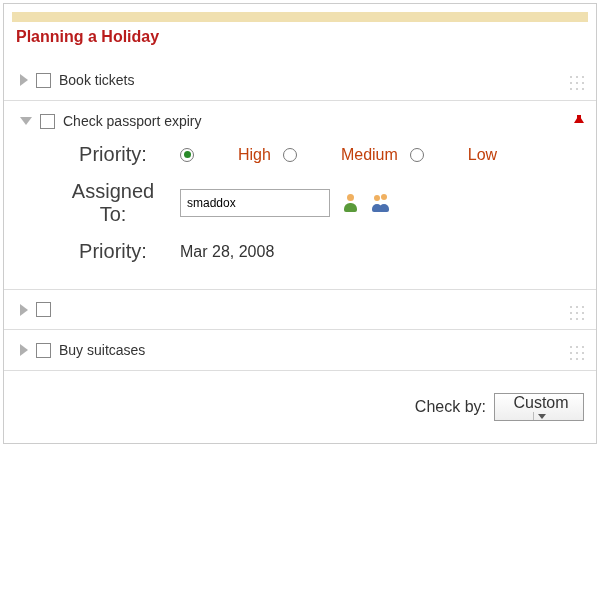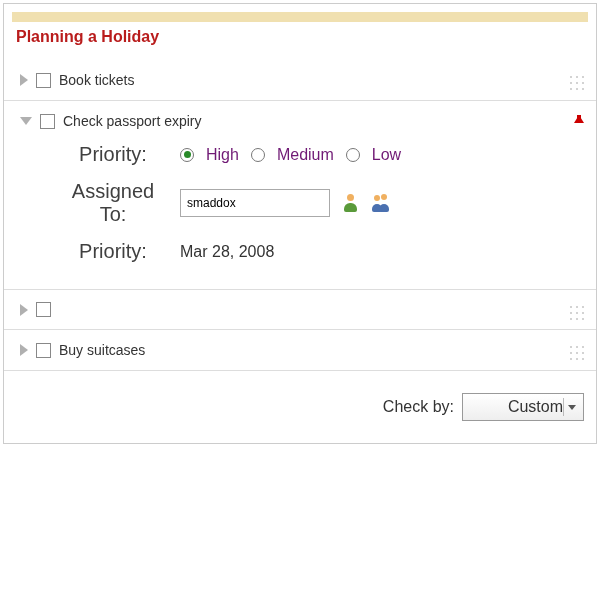--- a/index.html
+++ b/index.html
@@ -149,21 +149,21 @@
     justify-content: center;
     background: #fff;
     cursor: pointer;
   }
   .radio.selected::after {
     content: '';
     width: 7px; height: 7px;
     border-radius: 50%;
     background: #2a8a2a;
   }
-  .rlabel { color: #701a75; }
+  .rlabel { color: #c2410c; margin-left: 32px; }
   .assigned-input {
     width: 150px;
     height: 28px;
     border: 1px solid #aaa;
     padding: 0 6px;
     font-size: 12px;
   }
   .icon-person, .icon-group {
     display: inline-block;
     width: 18px; height: 18px;
@@ -205,29 +205,30 @@
     box-shadow: 7px 0 0 0 #4a70b0;
   }
   .footer {
     display: flex;
     justify-content: flex-end;
     align-items: center;
     padding: 22px 12px;
     gap: 8px;
   }
   .sort-select {
-    width: 122px;
+    width: 90px;
     height: 28px;
     border: 1px solid #999;
     display: flex;
     align-items: center;
-    justify-content: flex-end;
+    justify-content: flex-start;
     padding: 0 4px 0 8px;
     background: linear-gradient(#fff, #eee);
     cursor: pointer;
+    flex-direction: column;
   }
   .sel-arrow {
     width: 16px; height: 18px;
     border-left: 1px solid #bbb;
     display: flex;
     align-items: center;
     justify-content: center;
   }
   .sel-arrow span {
     width: 0; height: 0;

